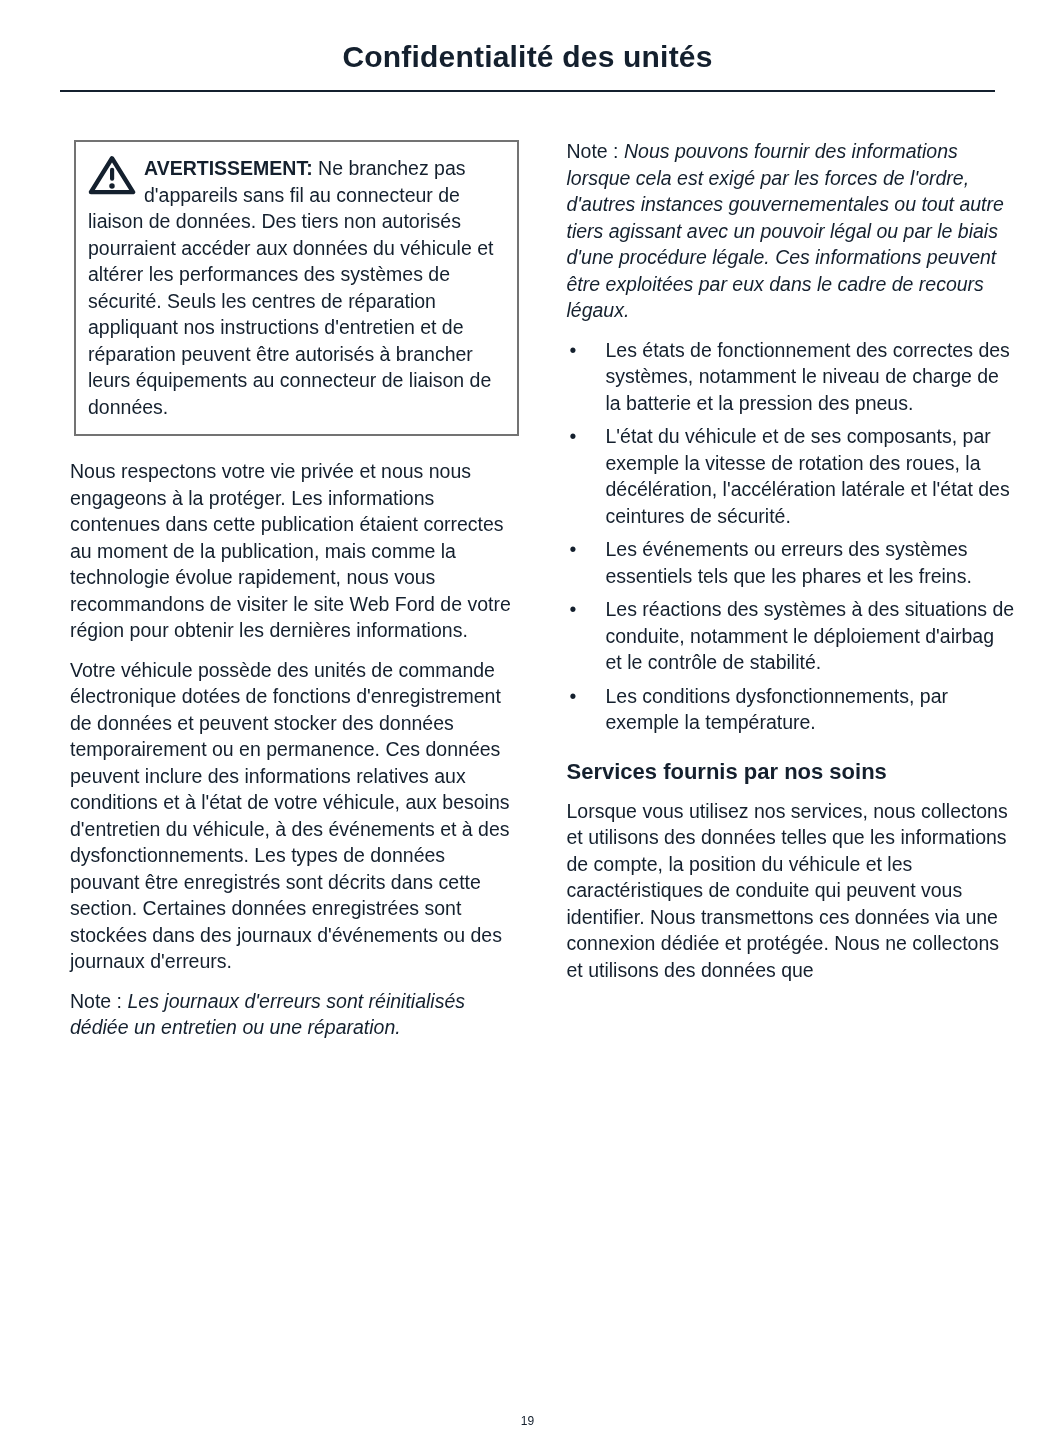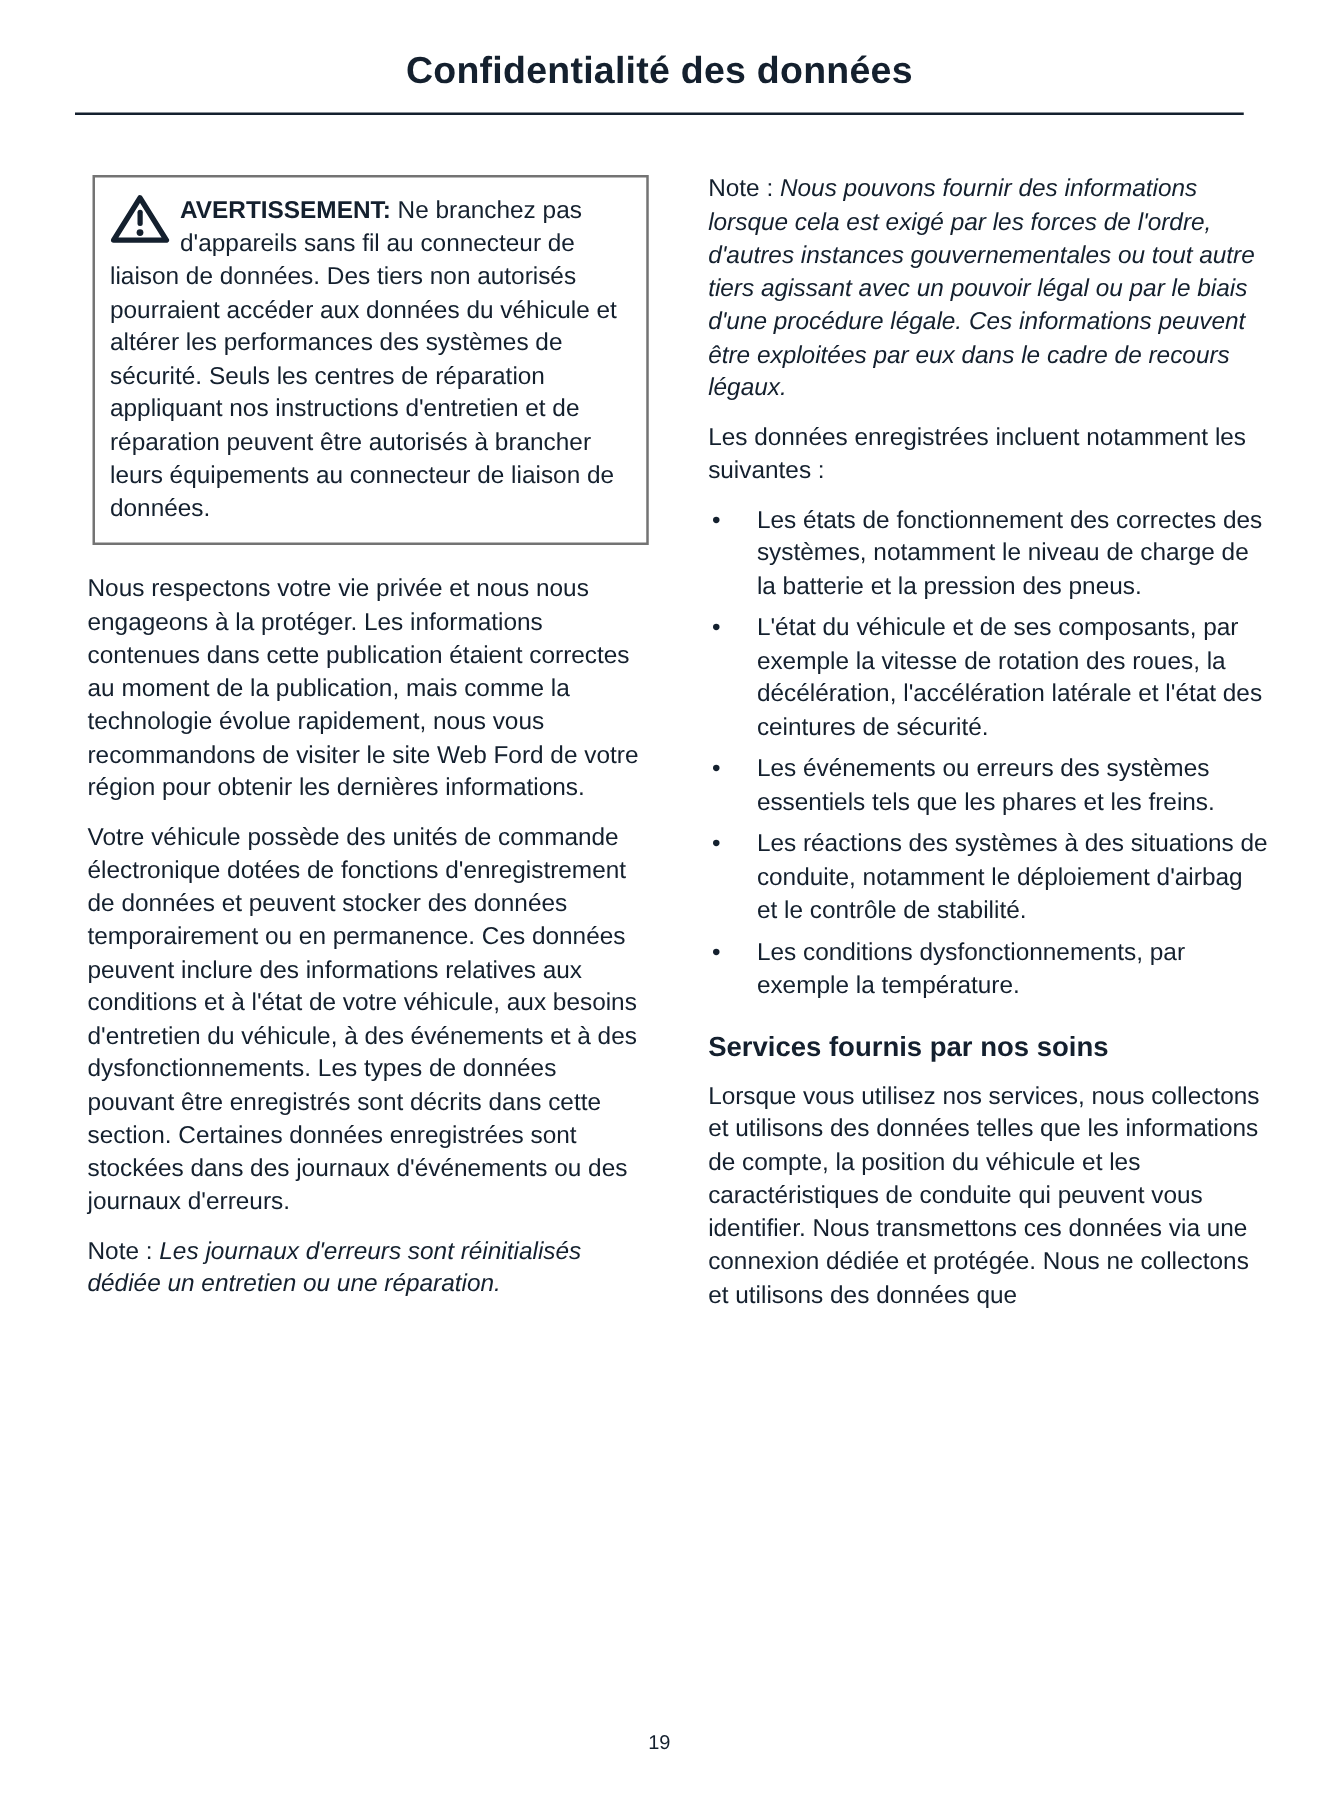--- a/index.html
+++ b/index.html
@@ -60,32 +60,32 @@
   .bullet-text { flex: 1 1 auto; }
   .section-heading {
     font-size: 22px;
     font-weight: 700;
     line-height: 28px;
     margin: 22px 0 12px 0;
   }
   .page-number {
     position: absolute;
     left: 0;
-    bottom: 44px;
+    bottom: 20px;
     width: 100%;
     text-align: center;
-    font-size: 16px;
+    font-size: 12px;
   }
 </style>
 </head>
 <body>
 
 <div class="page">
 
-  <div class="title">Confidentialité des données</div>
+  <div class="title">Confidentialité des unités</div>
   <hr class="rule">
 
   <div class="columns">
 
     <div class="col">
 
       <div class="warning-box">
         <svg class="wicon" viewBox="0 0 26 22" aria-hidden="true">
           <path d="M13 1.8 L24.6 20.4 L1.4 20.4 Z" fill="#ffffff" stroke="#14202e" stroke-width="2.4" stroke-linejoin="round"></path>
           <rect x="11.9" y="7.0" width="2.3" height="7.2" rx="1.1" fill="#14202e"></rect>
@@ -106,21 +106,20 @@
 
     </div>
 
     <div class="col">
 
       <p>
         <span class="note-label">Note :</span>
         <span class="note-text">Nous pouvons fournir des informations lorsque cela est exigé par les forces de l'ordre, d'autres instances gouvernementales ou tout autre tiers agissant avec un pouvoir légal ou par le biais d'une procédure légale. Ces informations peuvent être exploitées par eux dans le cadre de recours légaux.</span>
       </p>
 
-      <p>Les données enregistrées incluent notamment les suivantes :</p>
 
       <div class="bullets">
         <div class="bullet-item">
           <span class="bullet-marker">•</span>
           <span class="bullet-text">Les états de fonctionnement des correctes des systèmes, notamment le niveau de charge de la batterie et la pression des pneus.</span>
         </div>
         <div class="bullet-item">
           <span class="bullet-marker">•</span>
           <span class="bullet-text">L'état du véhicule et de ses composants, par exemple la vitesse de rotation des roues, la décélération, l'accélération latérale et l'état des ceintures de sécurité.</span>
         </div>

